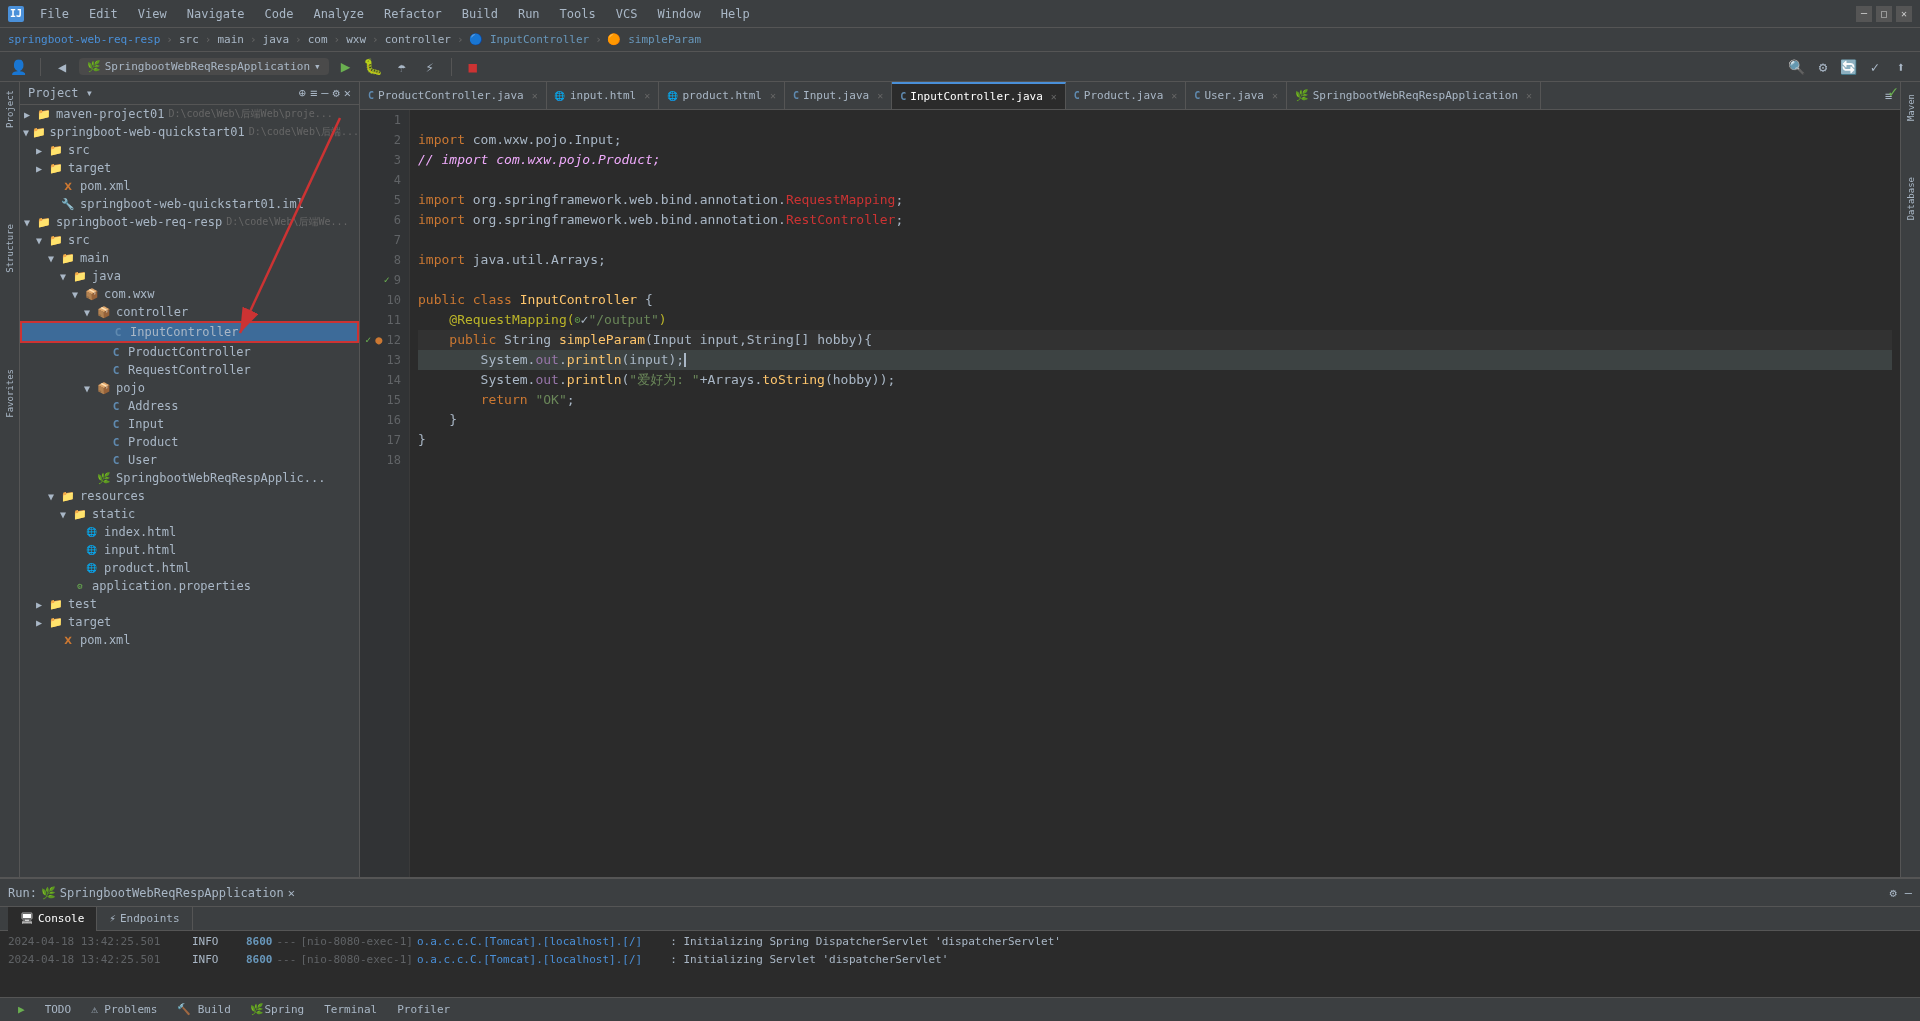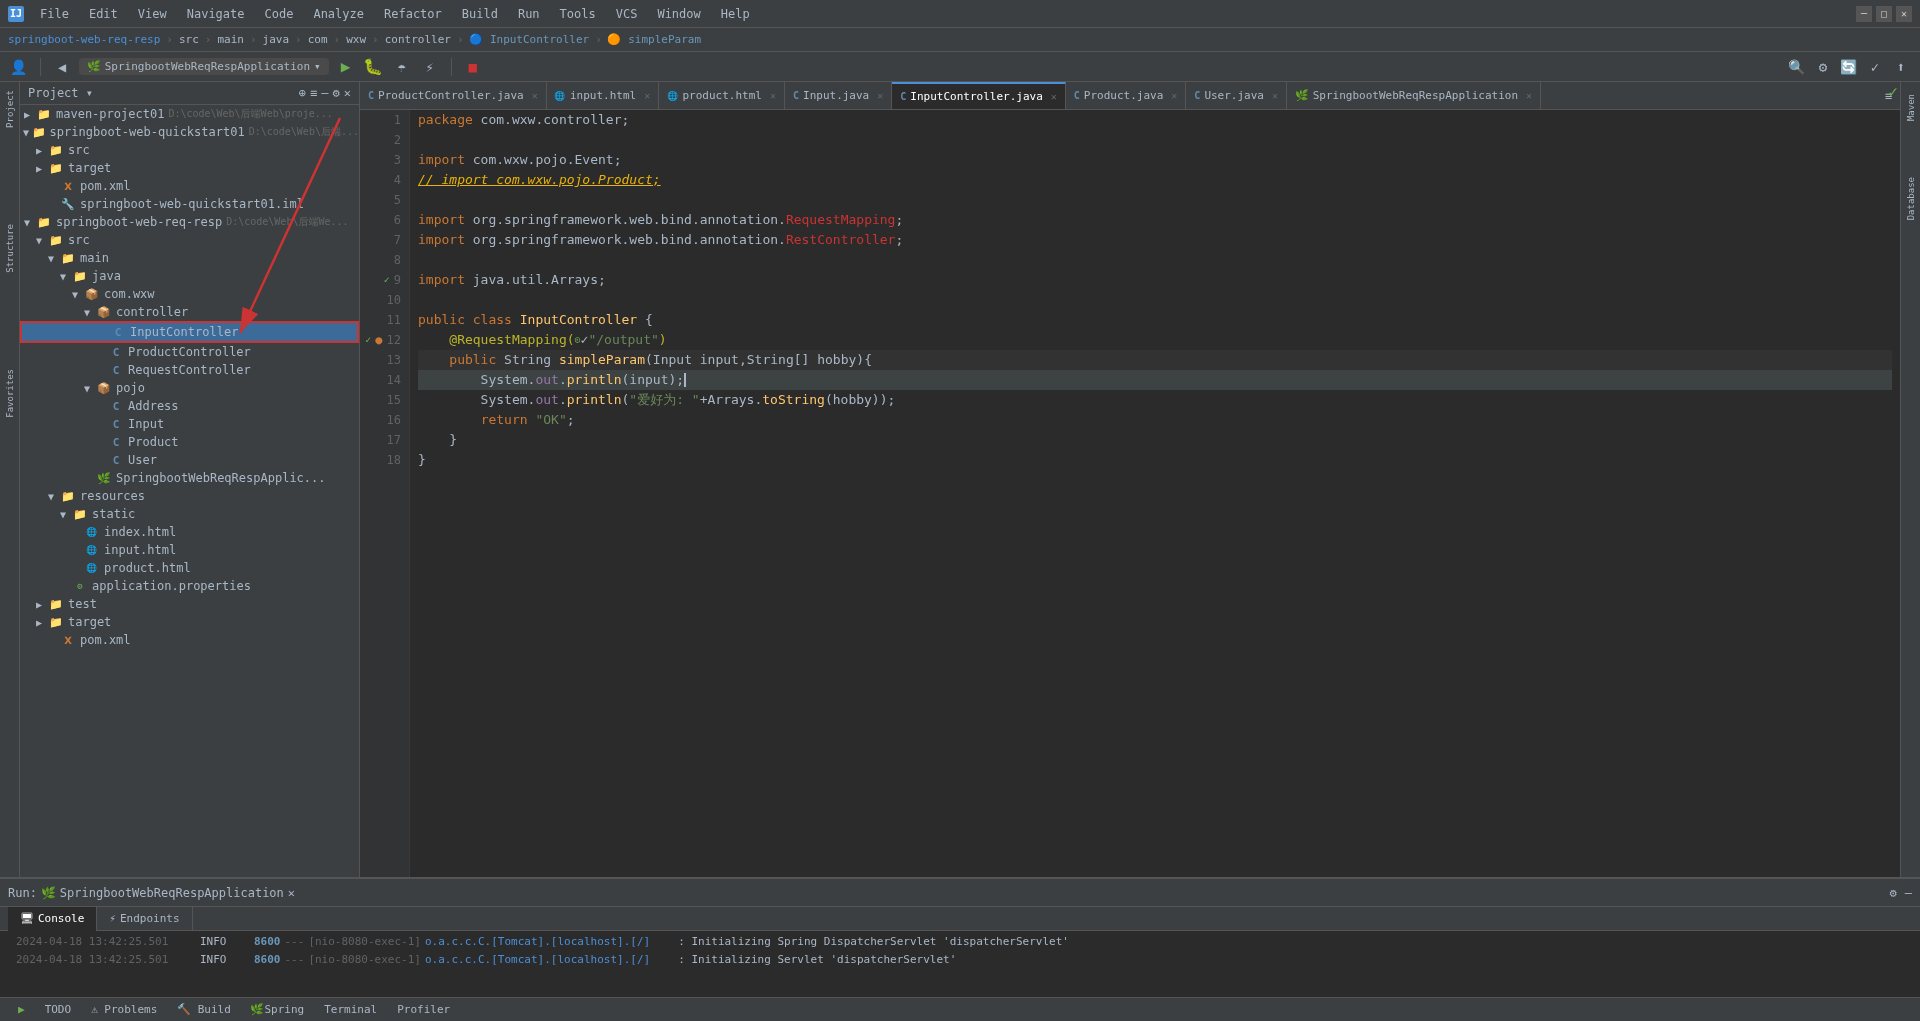--- a/index.html
+++ b/index.html
@@ -64,34 +64,34 @@
     #line-numbers .line-num .marker { color: #6aaf50; font-size: 10px; }
     
     #code-content { flex: 1; overflow: auto; padding: 0 8px; }
     .code-line { height: 20px; display: flex; align-items: center; font-size: 13px; line-height: 20px; white-space: pre; font-family: 'Consolas', monospace; }
     .code-line.highlighted { background: #3d4343; }
     .code-line.active-line { background: #323232; }
     
     .kw { color: #cc7832; }
     .string { color: #6a8759; }
     .annotation { color: #bbb529; }
-    .comment { color: #eab308; font-style: italic; text-decoration: underline; }
+    .comment { color: #f0abfc; font-style: italic; }
     .class-name { color: #ffc66d; }
     .method { color: #ffc66d; }
     .method-call { color: #ffc66d; }
 
     
     #bottom-panel { height: 120px; border-top: 2px solid #555; display: flex; flex-direction: column; background: #2b2b2b; }
     #bottom-panel-header { background: #3c3f41; height: 28px; display: flex; align-items: center; padding: 0 8px; border-bottom: 1px solid #555; gap: 8px; }
 
     #bottom-panel-tabs { background: #3c3f41; height: 24px; display: flex; align-items: center; padding: 0 8px; border-bottom: 1px solid #555; gap: 0; }
     .bottom-tab { padding: 0 12px; height: 24px; display: flex; align-items: center; font-size: 11px; cursor: pointer; color: #a9b7c6; border-right: 1px solid #555; gap: 4px; }
     .bottom-tab.active { background: #2b2b2b; color: white; }
 
-    #bottom-panel-content { flex: 1; overflow-y: auto; padding: 2px 16px; font-size: 11px; line-height: 18px; font-family: 'Consolas', monospace; }
+    #bottom-panel-content { flex: 1; overflow-y: auto; padding: 2px 8px; font-size: 11px; line-height: 18px; font-family: 'Consolas', monospace; }
     .log-line { display: flex; gap: 4px; color: #a9b7c6; }
     .log-time { color: #606366; min-width: 180px; }
     .log-level { color: #a9b7c6; min-width: 50px; }
     .log-port { color: #6897bb; font-weight: bold; }
     .log-dash { color: #606366; }
     .log-thread { color: #606366; }
     .log-class { color: #4a90d9; }
     .log-msg { color: #a9b7c6; margin-left: 24px; }
 
     
@@ -510,29 +510,26 @@
           <div class="line-num">
               <span>17</span>
             </div>
           <div class="line-num">
               <span>18</span>
             </div>
         </div>
 
         <div id="code-content">
 
-          <div class="code-line">
-            <span class="kw">package</span><span> com.wxw.controller;</span>
-          </div>
-
-          <div class="code-line">
-          </div>
-
-          <div class="code-line">
-            <span class="kw">import</span><span> com.wxw.pojo.Event;</span>
+
+          <div class="code-line">
+          </div>
+
+          <div class="code-line">
+            <span class="kw">import</span><span> com.wxw.pojo.Input;</span>
           </div>
 
           <div class="code-line">
             <span class="comment">// import com.wxw.pojo.Product;</span>
           </div>
 
           <div class="code-line">
           </div>
 
           <div class="code-line">

